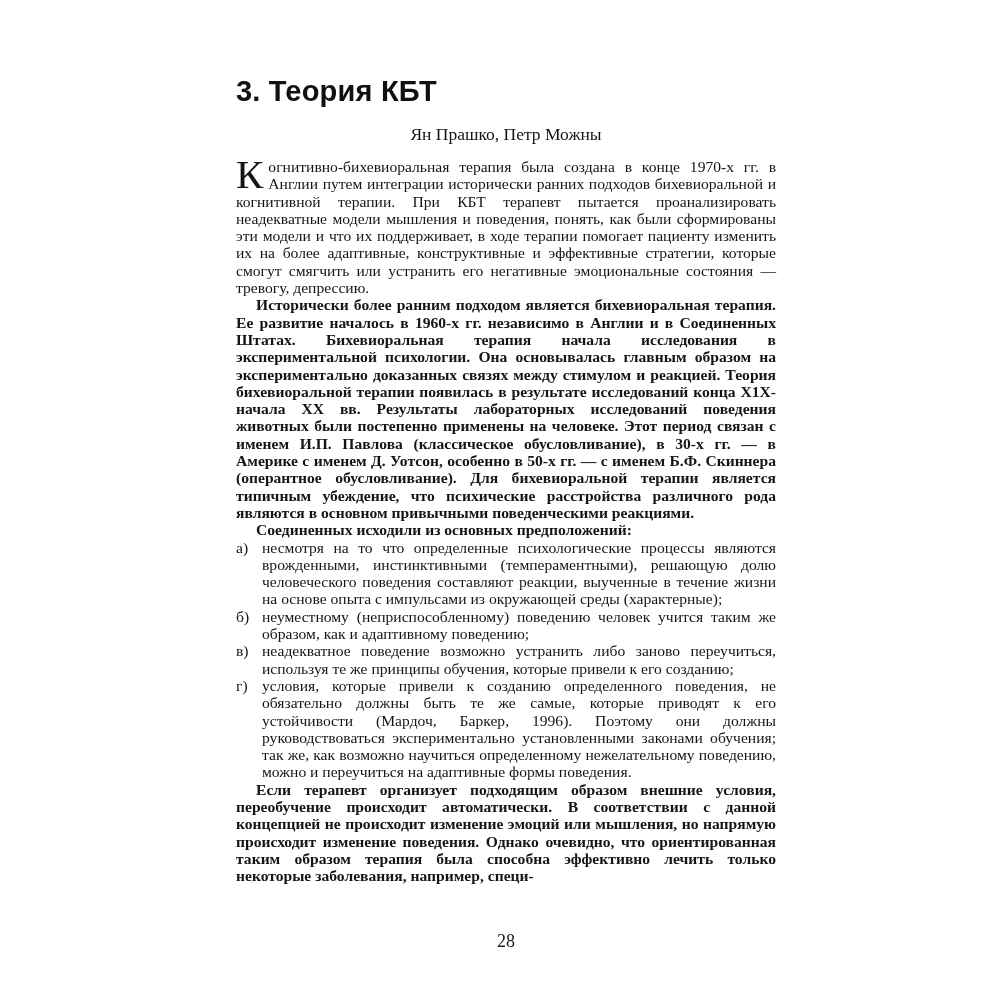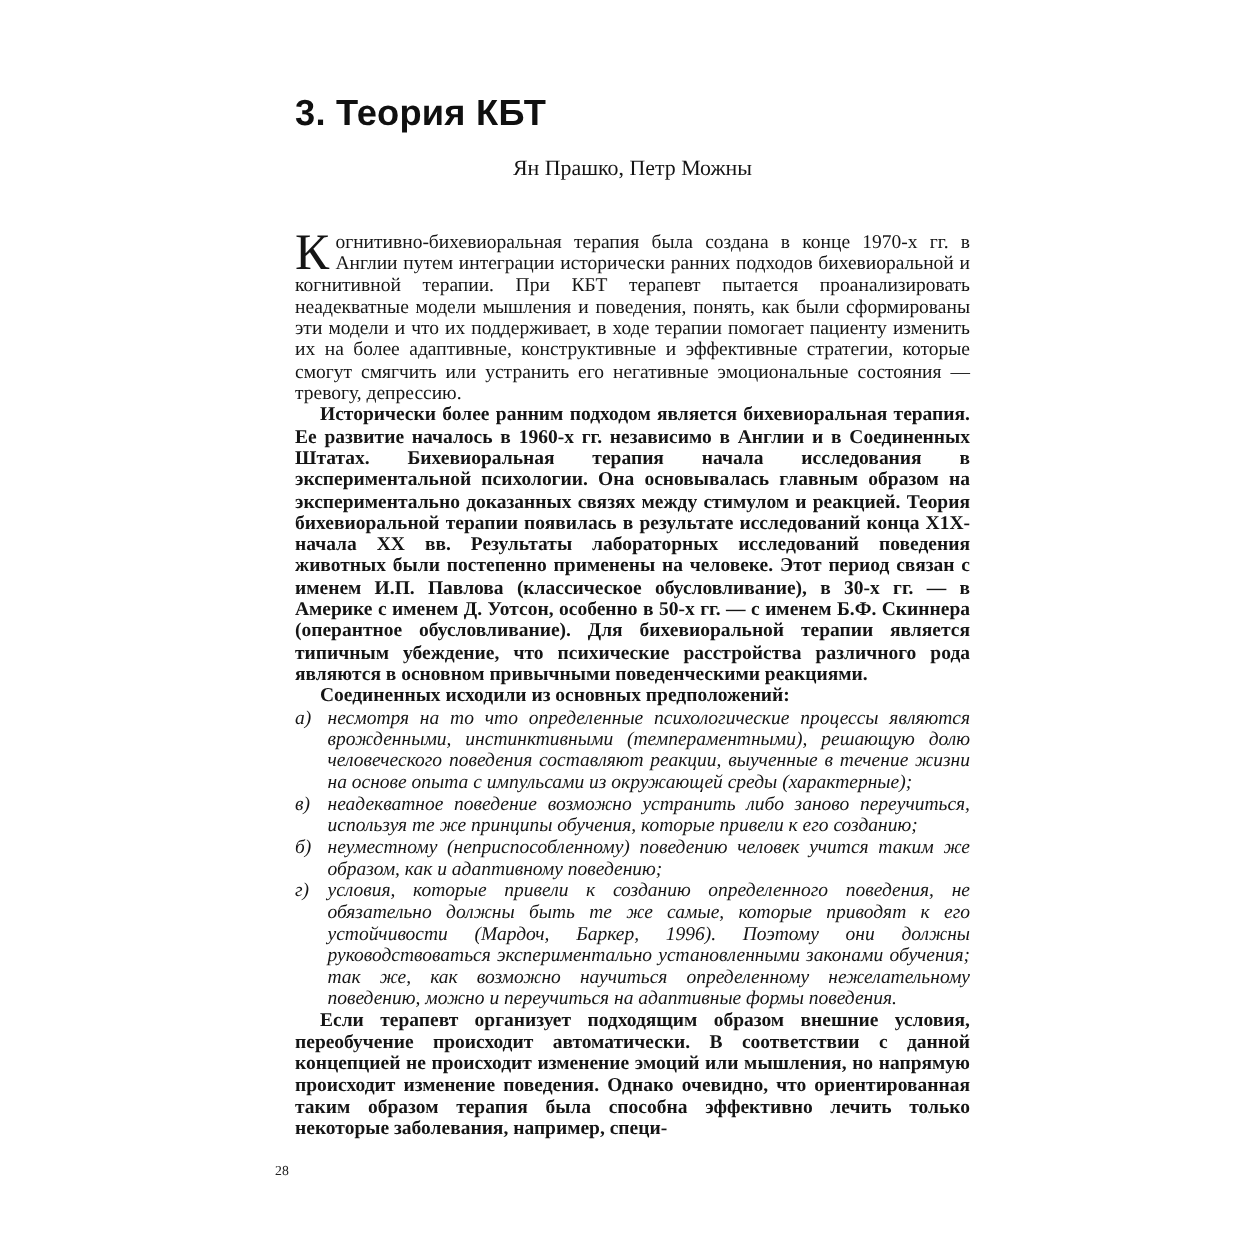--- a/index.html
+++ b/index.html
@@ -30,52 +30,51 @@
     font-size: 29px;
     line-height: 34px;
     color: #101010;
     margin-bottom: 15px;
     letter-spacing: 0.2px;
   }
   .authors {
     text-align: center;
     font-size: 17.5px;
     line-height: 22px;
-    margin-bottom: 40px;
+    margin-bottom: 13px;
   }
   .body-text p,
   .body-text .list-item {
     font-size: 15.6px;
     line-height: 17.3px;
     text-align: justify;
   }
   .indent { text-indent: 20px; font-weight: bold; }
   .dropcap {
     float: left;
     font-size: 41px;
     line-height: 31px;
     padding: 1px 5px 0 0;
   }
   .list-item {
     padding-left: 26px;
     text-indent: -26px;
-    font-style: italic;
   }
   .list-marker {
     display: inline-block;
     width: 26px;
     text-indent: 0;
   }
   .page-number {
     position: absolute;
     top: 931px;
-    left: 220px;
+    left: 236px;
     width: 540px;
-    text-align: left;
-    font-size: 11px;
+    text-align: center;
+    font-size: 18px;
     color: #202020;
   }
 </style>
 </head>
 <body>
 
 <div class="page">
   <div class="content">
 
     <h1 class="chapter-title">3. Теория КБТ</h1>
@@ -85,23 +84,23 @@
     <div class="body-text">
 
       <p><span class="dropcap">К</span><span>огнитивно-бихевиоральная терапия была создана в конце 1970-х гг. в Англии путем интеграции исторически ранних подходов бихевиоральной и когнитивной терапии. При КБТ терапевт пытается проанализировать неадекватные модели мышления и поведения, понять, как были сформированы эти модели и что их поддерживает, в ходе терапии помогает пациенту изменить их на более адаптивные, конструктивные и эффективные стратегии, которые смогут смягчить или устранить его негативные эмоциональные состояния — тревогу, депрессию.</span></p>
 
       <p class="indent">Исторически более ранним подходом является бихевиоральная терапия. Ее развитие началось в 1960-х гг. независимо в Англии и в Соединенных Штатах. Бихевиоральная терапия начала исследования в экспериментальной психологии. Она основывалась главным образом на экспериментально доказанных связях между стимулом и реакцией. Теория бихевиоральной терапии появилась в результате исследований конца Х1Х-начала ХХ вв. Результаты лабораторных исследований поведения животных были постепенно применены на человеке. Этот период связан с именем И.П. Павлова (классическое обусловливание), в 30-х гг. — в Америке с именем Д. Уотсон, особенно в 50-х гг. — с именем Б.Ф. Скиннера (оперантное обусловливание). Для бихевиоральной терапии является типичным убеждение, что психические расстройства различного рода являются в основном привычными поведенческими реакциями.</p>
 
       <p class="indent">Соединенных исходили из основных предположений:</p>
 
       <div class="list-item"><span class="list-marker">а)</span><span>несмотря на то что определенные психологические процессы являются врожденными, инстинктивными (темпераментными), решающую долю человеческого поведения составляют реакции, выученные в течение жизни на основе опыта с импульсами из окружающей среды (характерные);</span></div>
 
+      <div class="list-item"><span class="list-marker">б)</span><span>неуместному (неприспособленному) поведению человек учится таким же образом, как и адаптивному поведению;</span></div>
+
       <div class="list-item"><span class="list-marker">в)</span><span>неадекватное поведение возможно устранить либо заново переучиться, используя те же принципы обучения, которые привели к его созданию;</span></div>
-
-      <div class="list-item"><span class="list-marker">б)</span><span>неуместному (неприспособленному) поведению человек учится таким же образом, как и адаптивному поведению;</span></div>
 
       <div class="list-item"><span class="list-marker">г)</span><span>условия, которые привели к созданию определенного поведения, не обязательно должны быть те же самые, которые приводят к его устойчивости (Мардоч, Баркер, 1996). Поэтому они должны руководствоваться экспериментально установленными законами обучения; так же, как возможно научиться определенному нежелательному поведению, можно и переучиться на адаптивные формы поведения.</span></div>
 
       <p class="indent">Если терапевт организует подходящим образом внешние условия, переобучение происходит автоматически. В соответствии с данной концепцией не происходит изменение эмоций или мышления, но напрямую происходит изменение поведения. Однако очевидно, что ориентированная таким образом терапия была способна эффективно лечить только некоторые заболевания, например, специ-</p>
 
     </div>
   </div>
 
   <div class="page-number">28</div>
 </div>

